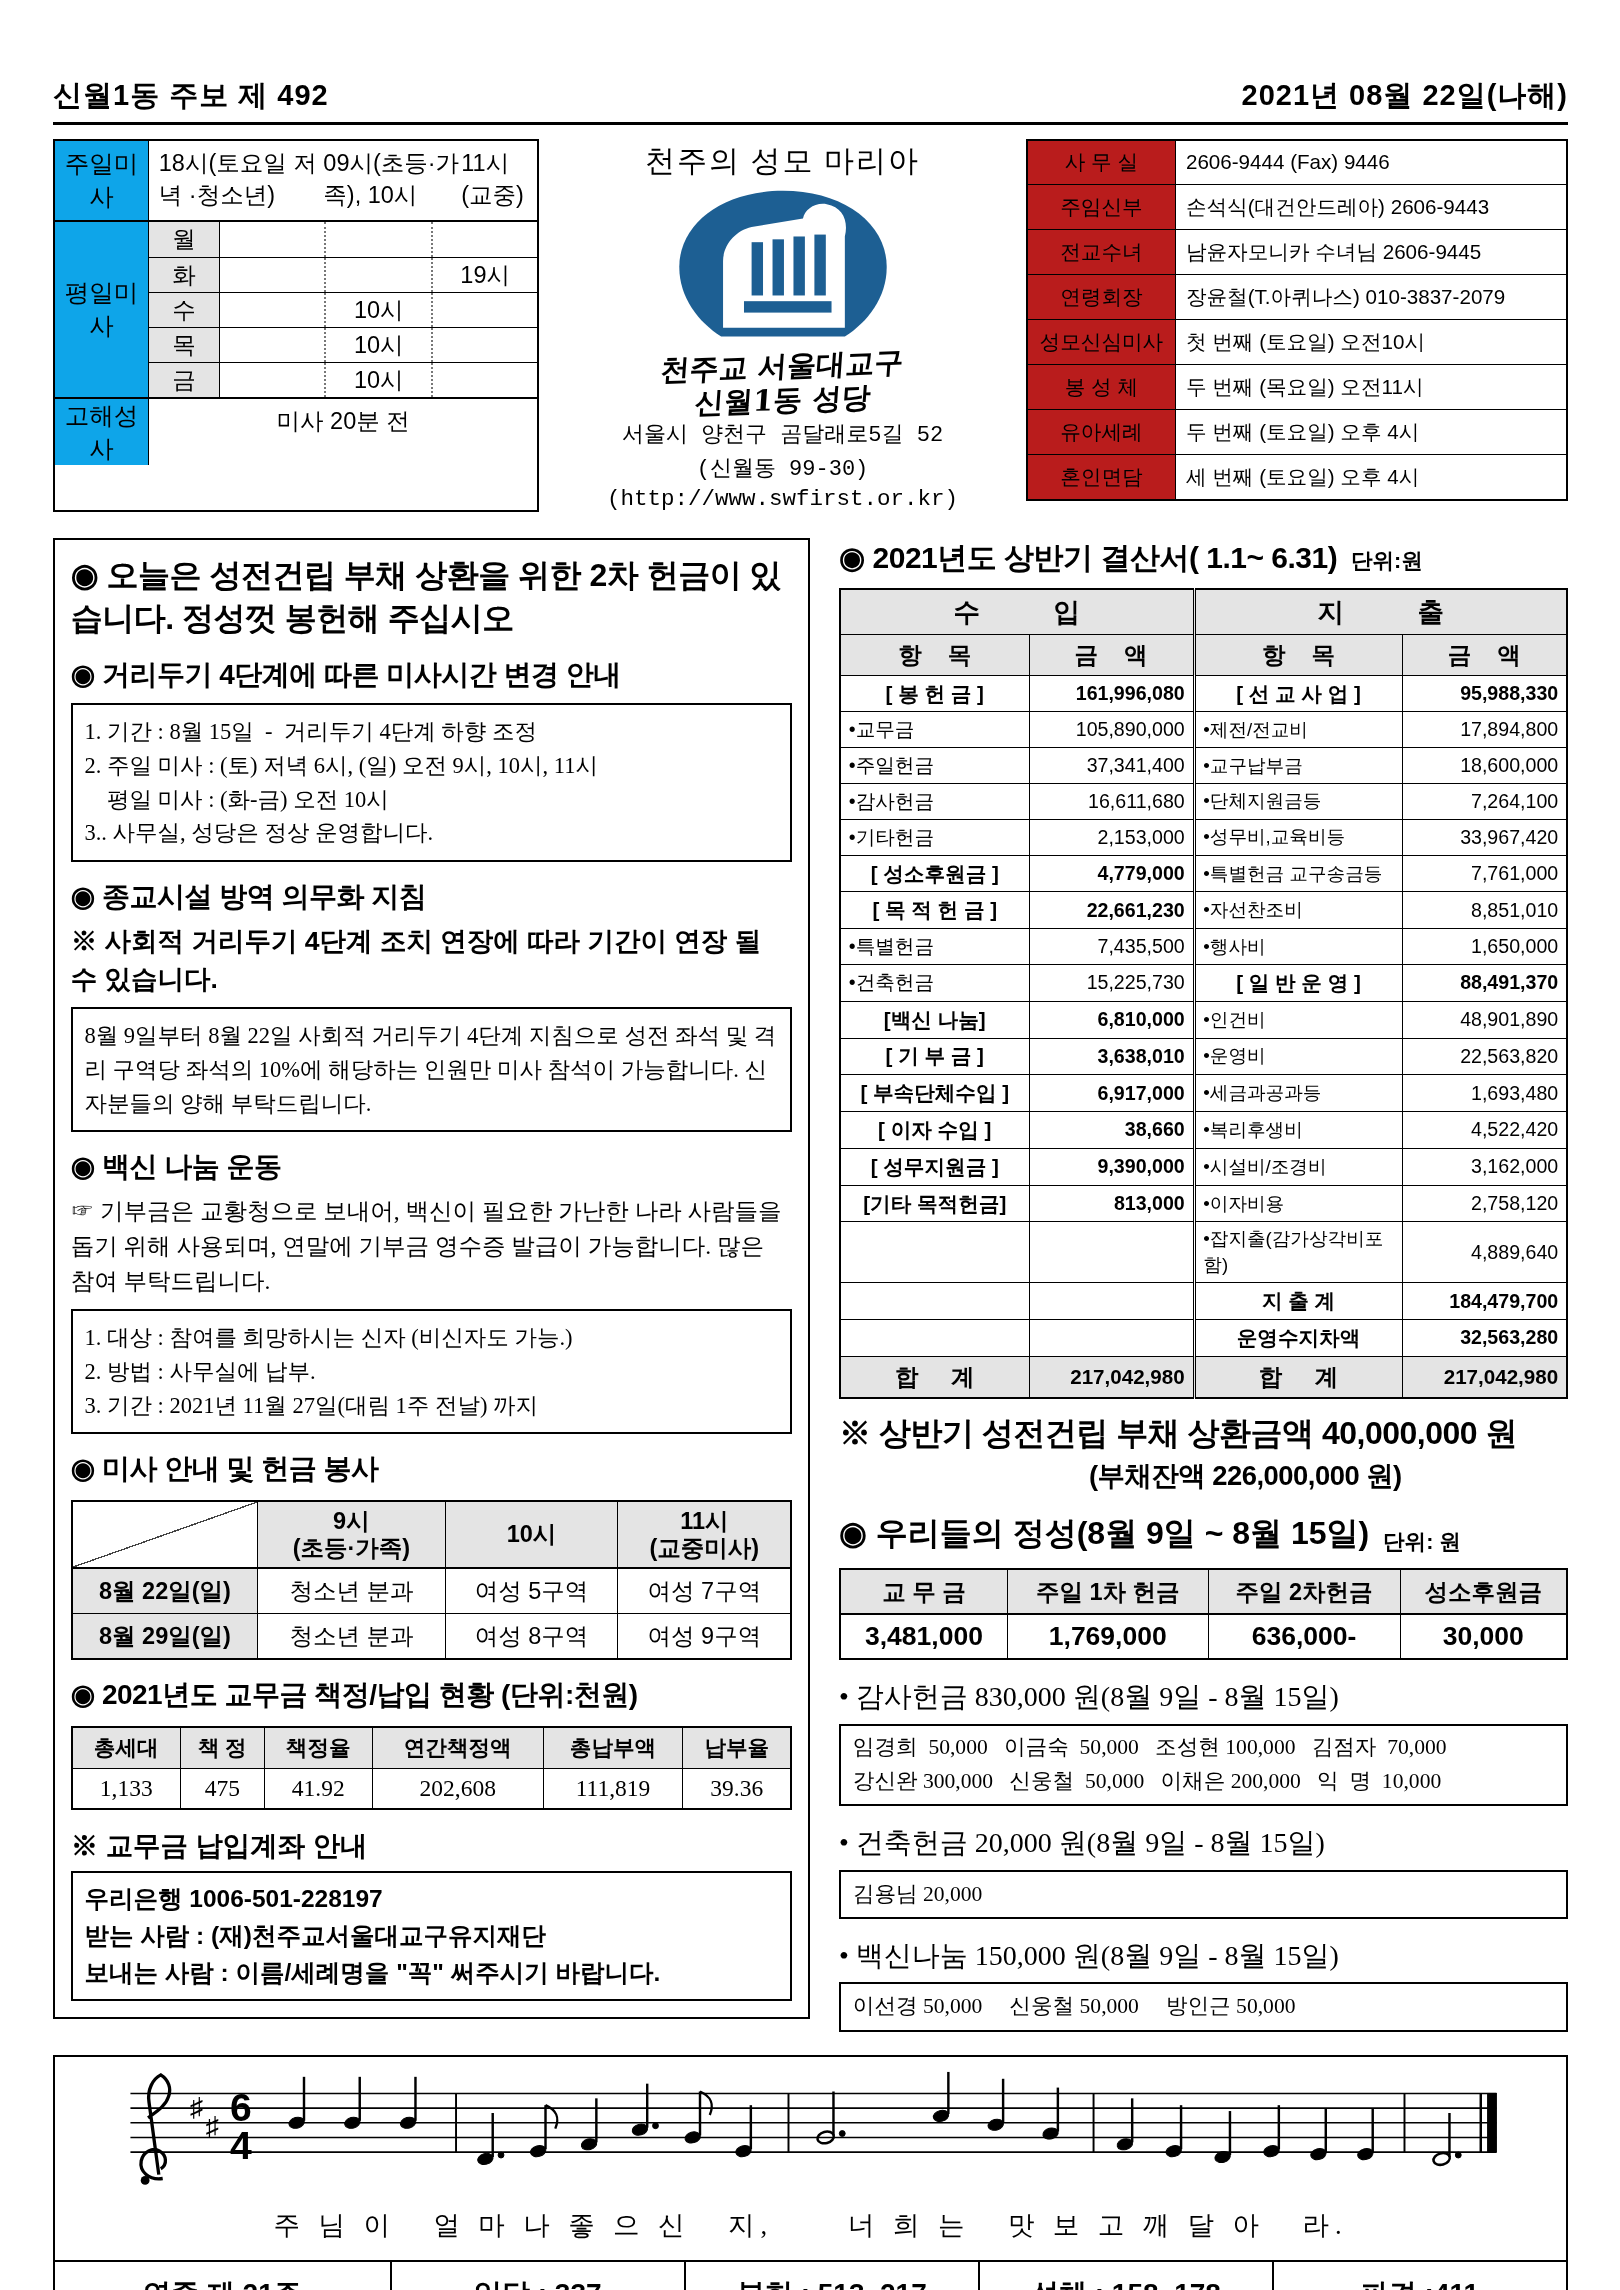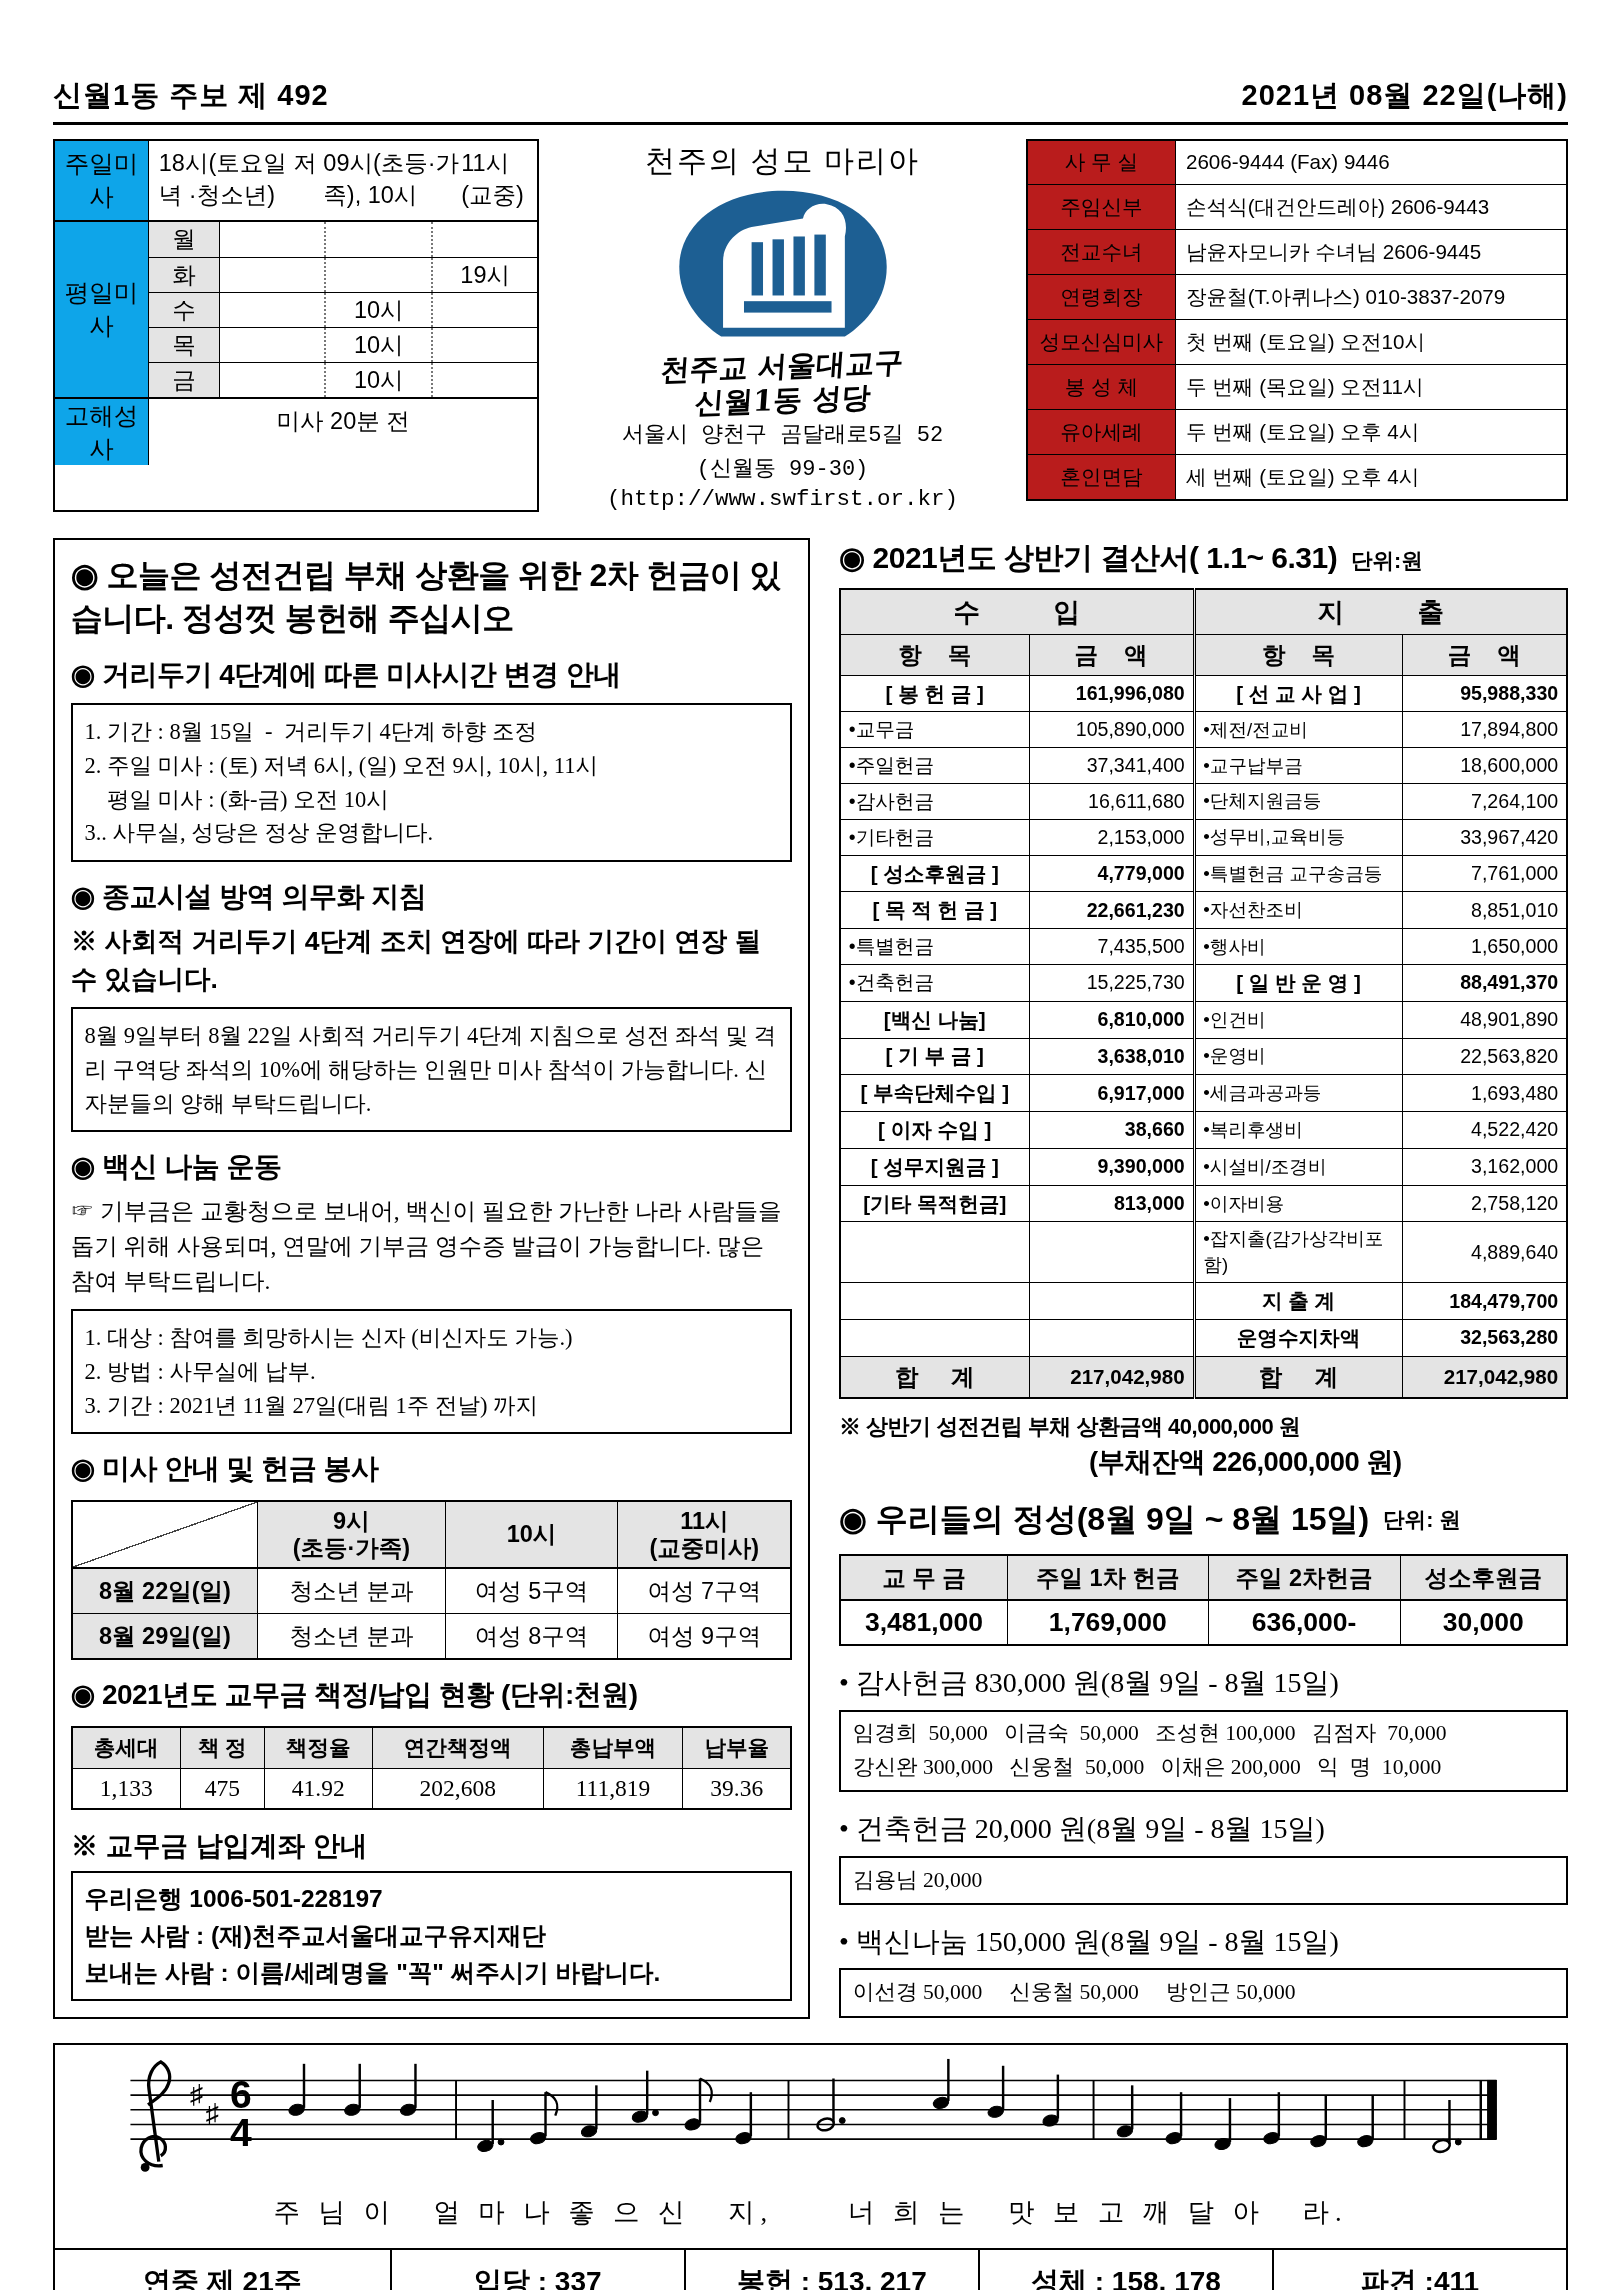--- a/index.html
+++ b/index.html
@@ -88,24 +88,24 @@
   .fin td.item { text-align: left; width: 189px; }
   .fin td.amt { text-align: right; width: 165px; }
   .fin td.oitem { text-align: left; width: 208px; border-left: 3.9px double #000; font-size: 18.6px; }
   .fin td.b { font-weight: bold; text-align: center; font-size: 20.6px; }
   .fin td.bd { font-weight: bold; }
   .fin tfoot td { background: #e4e4e4; font-weight: bold; }
   .fin tfoot td.tl { text-align: center; font-size: 23.5px; white-space: pre; }
   .fin tfoot td.ta { text-align: right; font-size: 20.6px; }
   .fin tfoot td.od { border-left: 3.9px double #000; }
 
-  .debt1 { font-size: 22px; font-weight: bold; margin-top: 13.7px; letter-spacing: -0.5px; }
+  .debt1 { font-size: 32px; font-weight: bold; margin-top: 13.7px; letter-spacing: -0.5px; }
   .debt2 { font-size: 27.4px; font-weight: bold; margin-top: 2px; padding-left: 250px; letter-spacing: -0.5px; }
 
-  .sin-head { display: flex; align-items: center; gap: 13.7px; margin-top: 17.6px; }
+  .sin-head { display: flex; align-items: flex-end; gap: 13.7px; margin-top: 17.6px; }
   .sin-head .t { font-size: 32px; font-weight: bold; }
   .sincere th { font-size: 23.5px; padding: 7.8px 3.9px; }
   .sincere thead tr { border-bottom: 2.9px solid #000; }
   .sincere td { font-size: 26.5px; font-weight: bold; padding: 6.9px 3.9px; }
 
   .bullet-title { font-size: 28px; font-family: "Liberation Serif", serif; margin-top: 17.6px; }
   .donorbox { border: 2px solid #000; margin-top: 7.8px; padding: 5.9px 11.8px; font-family: "Liberation Serif", serif;
               font-size: 21.6px; line-height: 1.55; }
   .donorbox div { white-space: pre-wrap; }
 

